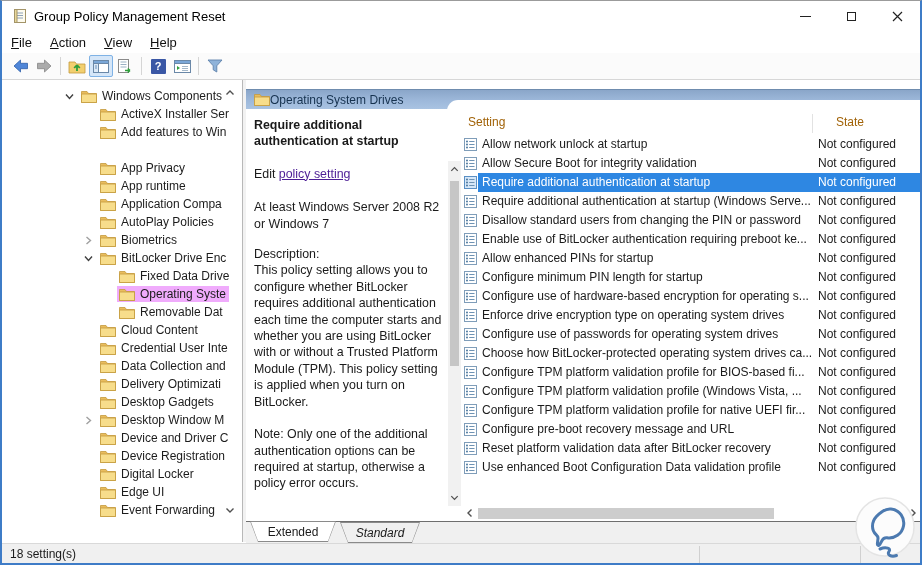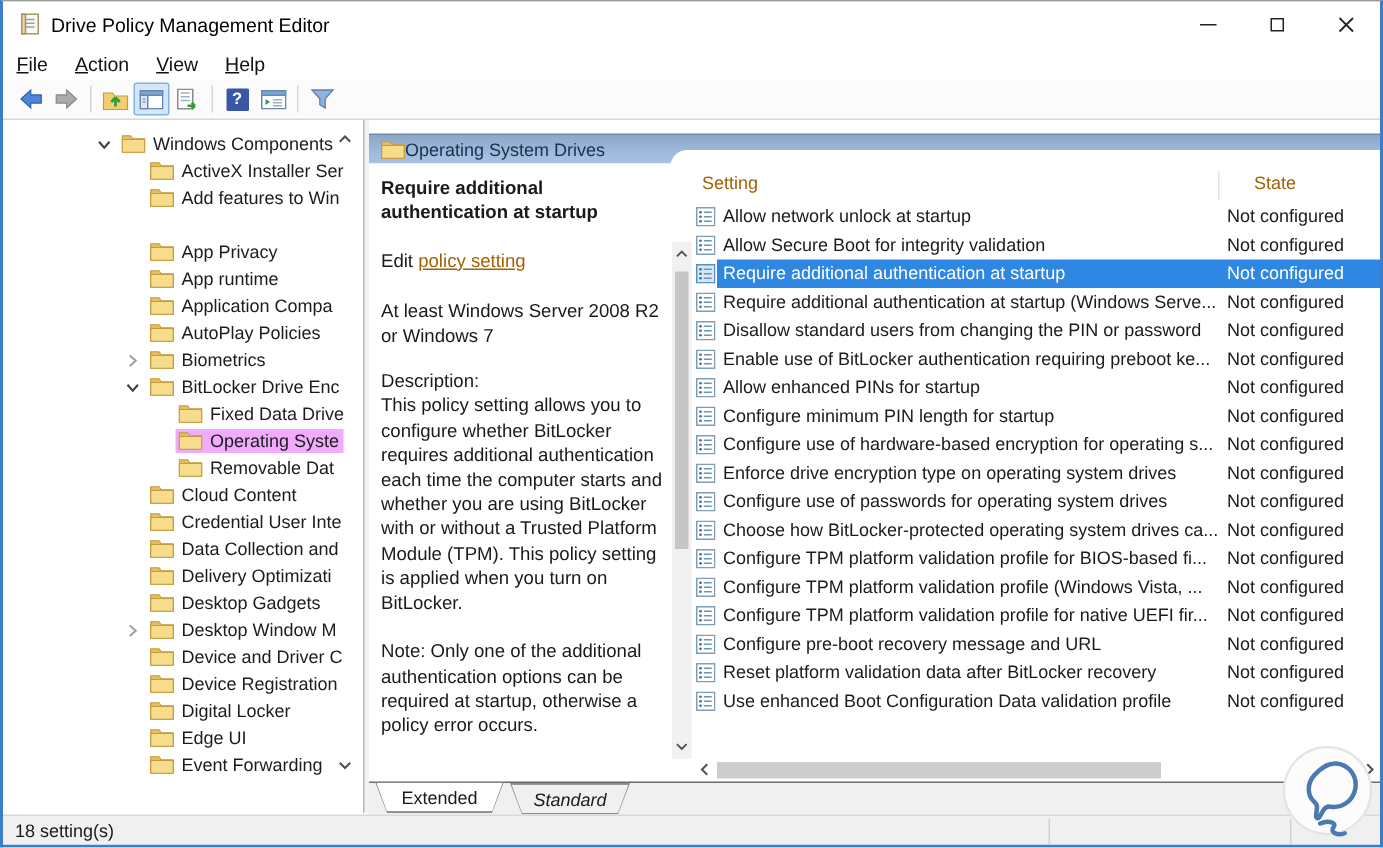--- a/index.html
+++ b/index.html
@@ -32,21 +32,21 @@
   .tree-pane{position:absolute;left:0;top:79px;width:240px;height:442px;background:#fff;overflow:hidden;}
   .tree-rows{position:absolute;left:0;top:7px;right:0;}
   .tree-row{height:18px;display:flex;align-items:center;font-size:12px;color:#1c1c1c;white-space:nowrap;overflow:hidden;}
   .tree-row[data-level="0"]{padding-left:62px;}
   .tree-row[data-level="1"]{padding-left:81px;}
   .tree-row[data-level="2"]{padding-left:100px;}
   .tri-arrow{width:15px;height:12px;display:inline-flex;align-items:center;flex:none;}
   .chev{display:none;}
   .tree-row[data-arrow="expanded"] .chev-exp{display:inline-block;}
   .tree-row[data-arrow="collapsed"] .chev-col{display:inline-block;}
-  .tri-inner{display:flex;align-items:flex-start;gap:5px;padding:1px 3px 1px 2px;}
+  .tri-inner{display:flex;align-items:flex-end;gap:5px;padding:1px 3px 1px 2px;}
   .tree-row[data-selected="true"] .tri-inner{background:#f0abfc;}
   .vscroll-arrow{position:absolute;right:6px;width:12px;height:12px;}
   .hthumb{position:absolute;top:3px;height:11px;background:#cdcdcd;}
   .harrow{position:absolute;top:2px;width:12px;height:12px;}
 
   .splitter{position:absolute;left:240px;top:79px;width:4px;height:462px;background:#f2f2f2;border-left:1px solid #b8b8b8;}
 
   
   .result-header{position:absolute;left:244px;top:88px;width:678px;height:20px;
     background:linear-gradient(180deg,#8aa6c9 0%,#9db8da 55%,#a9c3e2 100%);border-top:1px solid #6f8cae;
@@ -68,21 +68,21 @@
   .cell-state{position:absolute;left:340px;}
   .list-row[data-selected="true"] .row-main{background:#2e87e2;color:#fff;}
   .list-row[data-selected="true"] .row-icon rect{fill:#d6e7f8;stroke:#5a8fc4;}
   .panel-hscroll{position:absolute;left:13px;right:1px;bottom:0;height:16px;background:#fff;}
 
   
   .details-pane{position:absolute;left:244px;top:108px;width:202px;height:412px;background:#fff;overflow:hidden;z-index:2;}
   .details-inner{position:absolute;left:8px;top:8px;width:190px;font-size:12.4px;line-height:16.4px;color:#1a1a1a;}
   .policy-title{font-weight:bold;margin:0 0 16px 0;}
   .edit-line{margin:0 0 17px 0;}
-  .policy-link{color:#a16207;text-decoration:underline;cursor:pointer;}
+  .policy-link{color:#4c1d95;text-decoration:underline;cursor:pointer;}
   .block{margin:0 0 14px 0;}
   .para{margin:0 0 16px 0;}
   .desc-vscroll{position:absolute;left:446px;top:160px;width:13px;height:345px;background:#f1f1f1;z-index:3;}
   .desc-vthumb{position:absolute;left:2px;top:20px;width:9px;height:185px;background:#c6c6c6;}
 
   
   .tabstrip{position:absolute;left:244px;top:520px;width:678px;height:22px;background:#f0f0f0;border-top:1px solid #6e6e6e;z-index:2;}
   .tab{position:absolute;height:21px;font-size:12px;color:#1a1a1a;}
   .tab .tab-shape{position:absolute;inset:0;background:#8a8a8a;clip-path:polygon(0 0,100% 0,calc(100% - 8px) 100%,8px 100%);}
   .tab .tab-face{position:absolute;inset:1px;background:#f0f0f0;clip-path:polygon(0 0,100% 0,calc(100% - 7px) 100%,7px 100%);
@@ -107,21 +107,21 @@
   <div class="titlebar">
     <span class="title-icon">
       <svg width="16" height="16" viewBox="0 0 16 16">
         <rect x="2.5" y="1.5" width="11" height="13" fill="#fdfbef" stroke="#a39468"></rect>
         <line x1="5" y1="5" x2="11" y2="5" stroke="#8fa3b8"></line>
         <line x1="5" y1="7.5" x2="11" y2="7.5" stroke="#8fa3b8"></line>
         <line x1="5" y1="10" x2="11" y2="10" stroke="#8fa3b8"></line>
         <rect x="2.5" y="1.5" width="2.5" height="13" fill="#e8d79a" stroke="#a39468"></rect>
       </svg>
     </span>
-    <span class="title-text">Drive Policy Management Editor</span>
+    <span class="title-text">Group Policy Management Reset</span>
     <div class="win-controls">
       <div class="win-btn">
           <span class="glyph-min"></span>
         </div>
       <div class="win-btn">
           <span class="glyph-max"></span>
         </div>
       <div class="win-btn">
         <svg width="11" height="11" viewBox="0 0 11 11">
             <path d="M1 1 L10 10 M10 1 L1 10" stroke="#222" stroke-width="1.2"></path>

